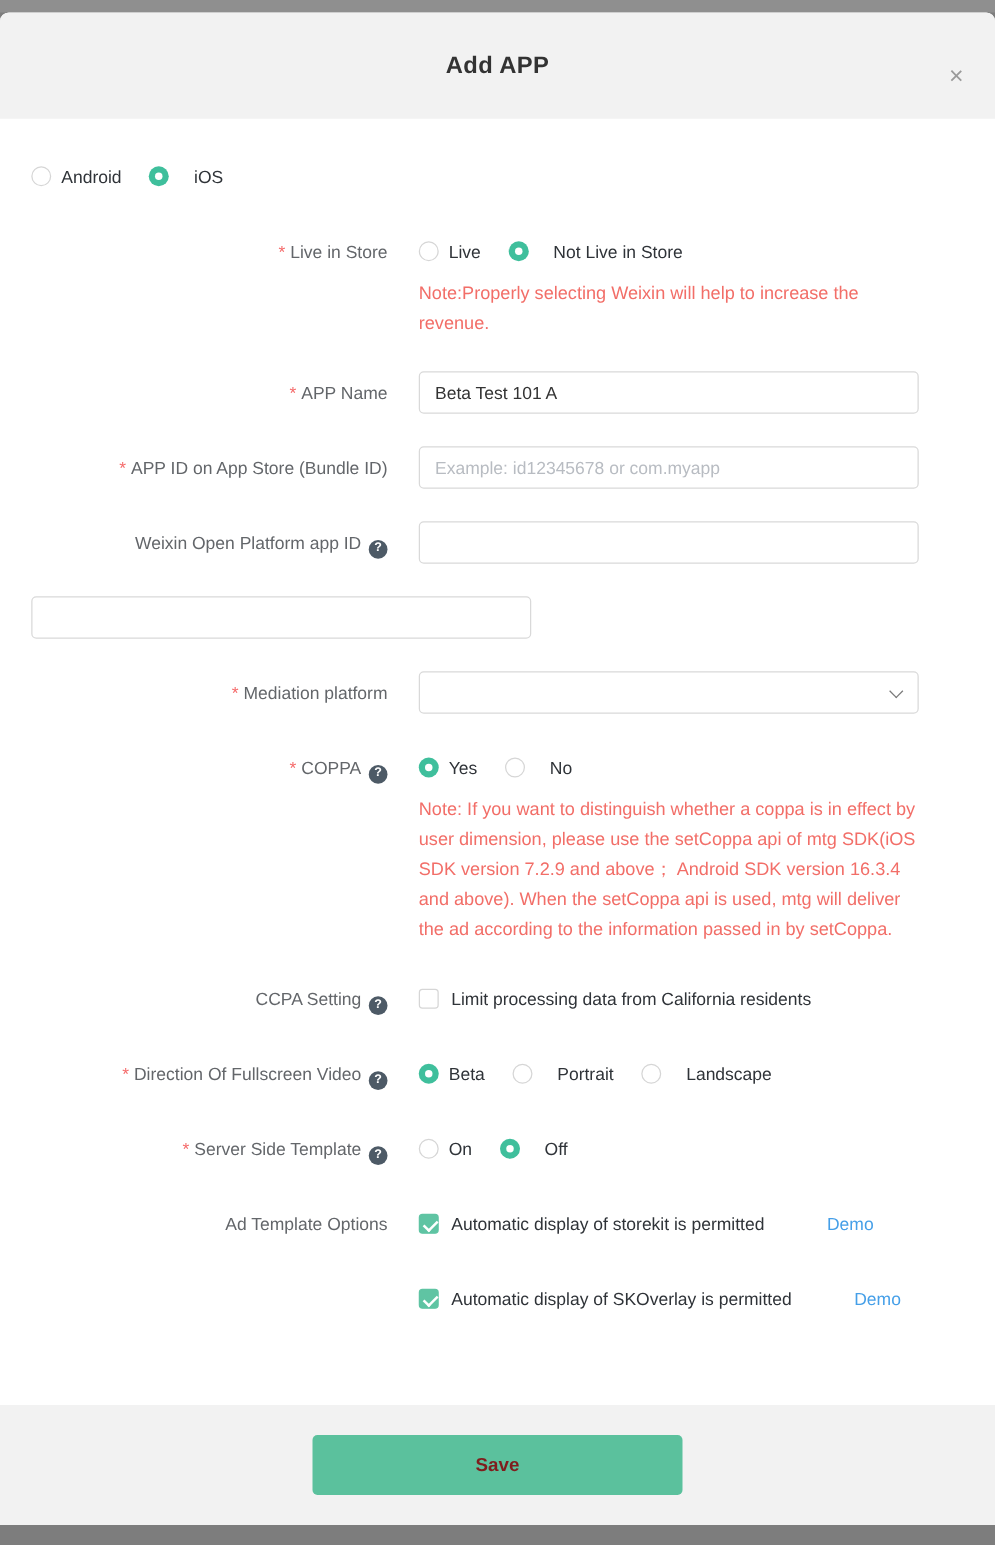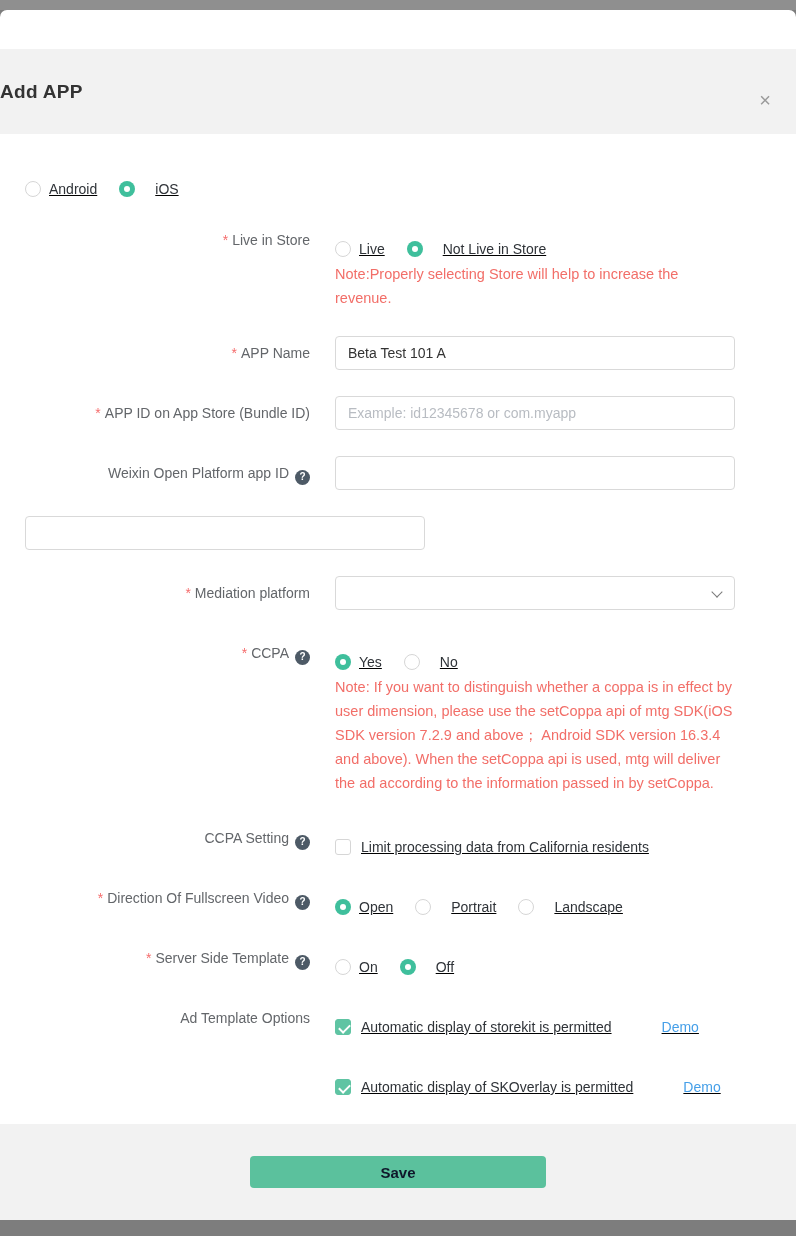--- a/index.html
+++ b/index.html
@@ -3,33 +3,33 @@
 <meta charset="utf-8">
 <style>
   * { margin:0; padding:0; box-sizing:border-box; }
   html,body { background:#7d7d7d; }
   body { font-family:"Liberation Sans","DejaVu Sans",sans-serif; }
 
   .page { width:796px; height:1236px; margin:0 auto; background:#7d7d7d; display:flex; flex-direction:column; overflow:hidden; }
   .top-strip { height:10px; background:#8f8f8f; flex:0 0 auto; }
   .modal { flex:1 1 auto; margin-bottom:16px; background:#fff; border-radius:7px 7px 0 0; display:flex; flex-direction:column; overflow:hidden; }
 
-  .modal-header { height:85px; background:#f2f2f2; position:relative; display:flex; align-items:center; flex:0 0 auto;margin-top:39px; }
+  .modal-header { height:85px; background:#f2f2f2; position:relative; display:flex; align-items:center; justify-content:center; flex:0 0 auto; }
   .modal-title { font-size:19px; font-weight:bold; color:#333; letter-spacing:.3px; }
   .close-btn { position:absolute; right:18px; top:38px; width:26px; height:26px; display:flex; align-items:center; justify-content:center; font-size:20px; color:#9a9a9a; cursor:pointer; line-height:1; }
 
   .modal-body { flex:1 1 auto; background:#fff; padding-top:29px; overflow:hidden; }
 
   .form-row { display:flex; align-items:flex-start; margin-bottom:26px; }
   .row-label { width:310px; flex:0 0 auto; text-align:right; font-size:14px; color:#63666a; line-height:34px; white-space:nowrap; }
   .req { color:#f56c6c; margin-right:4px; }
   .help-icon { display:inline-flex; align-items:center; justify-content:center; width:15px; height:15px; border-radius:50%; background:#4d5a66; color:#fff; font-size:10px; font-weight:bold; margin-left:6px; vertical-align:-2px; line-height:1; }
   .row-control { margin-left:25px; width:400px; min-height:34px; display:flex; flex-direction:column; justify-content:center; }
 
-  .option-line { display:flex; align-items:flex-end; min-height:34px;text-decoration:underline; }
+  .option-line { display:flex; align-items:center; min-height:34px; }
   .radio-item, .check-item { display:flex; align-items:center; font-size:14px; color:#2f3338; cursor:pointer; }
   .radio-item + .radio-item { margin-left:22px;gap:12px; }
   .radio-dot { width:16px; height:16px; border-radius:50%; border:1px solid #d6d6d6; background:#fff; margin-right:8px; position:relative; flex:0 0 auto; }
   .radio-dot.checked { border:none; background:#3fbf9c; }
   .radio-dot.checked::after { content:""; position:absolute; left:5px; top:5px; width:6px; height:6px; border-radius:50%; background:#fff; }
 
   .checkbox { width:16px; height:16px; border:1px solid #d6d6d6; border-radius:3px; background:#fff; margin-right:10px; position:relative; flex:0 0 auto; }
   .checkbox.checked { background:#5fc4a3; border-color:#5fc4a3; }
   .checkbox.checked::after { content:""; position:absolute; left:4.5px; top:1.5px; width:5px; height:9px; border:solid #fff; border-width:0 2px 2px 0; transform:rotate(45deg); }
 
@@ -37,21 +37,21 @@
 
   .text-input { width:400px; height:34px; border:1px solid #d9d9d9; border-radius:4px; padding:15px 12px; font-size:14px; color:#333; background:#fff; font-family:"Liberation Sans","DejaVu Sans",sans-serif; outline:none; }
   .text-input::placeholder { color:#b8bcc2; }
 
   .select-box { width:400px; height:34px; border:1px solid #d9d9d9; border-radius:4px; background:#fff; position:relative; cursor:pointer; display:flex; align-items:center; padding:0 30px 0 12px; font-size:14px; color:#333; }
   .chevron { position:absolute; right:13px; top:11px; width:8px; height:8px; border-right:1.5px solid #7a7a7a; border-bottom:1.5px solid #7a7a7a; transform:rotate(45deg); }
 
   .demo-link { color:#459fe8; font-size:14px; margin-left:14px; text-decoration:none; cursor:pointer;padding-left:36px; }
 
   .modal-footer { height:96px; background:#f2f2f2; display:flex; align-items:center; justify-content:center; flex:0 0 auto; }
-  .save-btn { width:296px; height:32px; background:#5bc19d; border:none; border-radius:4px; color:#0f172a; font-size:15px; font-weight:bold; cursor:pointer; font-family:"Liberation Sans","DejaVu Sans",sans-serif; }
+  .save-btn { width:296px; height:48px; background:#5bc19d; border:none; border-radius:4px; color:#7f1d1d; font-size:15px; font-weight:bold; cursor:pointer; font-family:"Liberation Sans","DejaVu Sans",sans-serif; }
 </style>
 </head>
 <body>
 
 <div class="page">
   <div class="top-strip"></div>
 
   <div class="modal">
 
     <div class="modal-header">
@@ -82,21 +82,21 @@
           <div class="option-line">
             <span class="radio-item">
                 <span class="radio-dot"></span>
                 <span>Live</span>
               </span>
             <span class="radio-item">
                 <span class="radio-dot checked"></span>
                 <span>Not Live in Store</span>
               </span>
           </div>
-          <div class="note">Note:Properly selecting Store will help to increase the revenue.</div>
+          <div class="note">Note:Properly selecting Weixin will help to increase the revenue.</div>
         </div>
       </div>
 
       <div class="form-row">
         <div class="row-label"><span class="req">*</span><span>APP Name</span></div>
         <div class="row-control">
           <input class="text-input" value="Beta Test 101 A" style="">
         </div>
       </div>
 
@@ -124,21 +124,21 @@
         <div class="row-label"><span class="req">*</span><span>Mediation platform</span></div>
         <div class="row-control">
           <div class="select-box">
             <span></span>
             <span class="chevron"></span>
           </div>
         </div>
       </div>
 
       <div class="form-row">
-        <div class="row-label"><span class="req">*</span><span>CCPA</span><span class="help-icon">?</span></div>
+        <div class="row-label"><span class="req">*</span><span>COPPA</span><span class="help-icon">?</span></div>
         <div class="row-control">
           <div class="option-line">
             <span class="radio-item">
                 <span class="radio-dot checked"></span>
                 <span>Yes</span>
               </span>
             <span class="radio-item">
                 <span class="radio-dot"></span>
                 <span>No</span>
               </span>
@@ -158,21 +158,21 @@
           </div>
         </div>
       </div>
 
       <div class="form-row">
         <div class="row-label"><span class="req">*</span><span>Direction Of Fullscreen Video</span><span class="help-icon">?</span></div>
         <div class="row-control">
           <div class="option-line">
             <span class="radio-item">
                 <span class="radio-dot checked"></span>
-                <span>Open</span>
+                <span>Beta</span>
               </span>
             <span class="radio-item">
                 <span class="radio-dot"></span>
                 <span>Portrait</span>
               </span>
             <span class="radio-item">
                 <span class="radio-dot"></span>
                 <span>Landscape</span>
               </span>
           </div>

